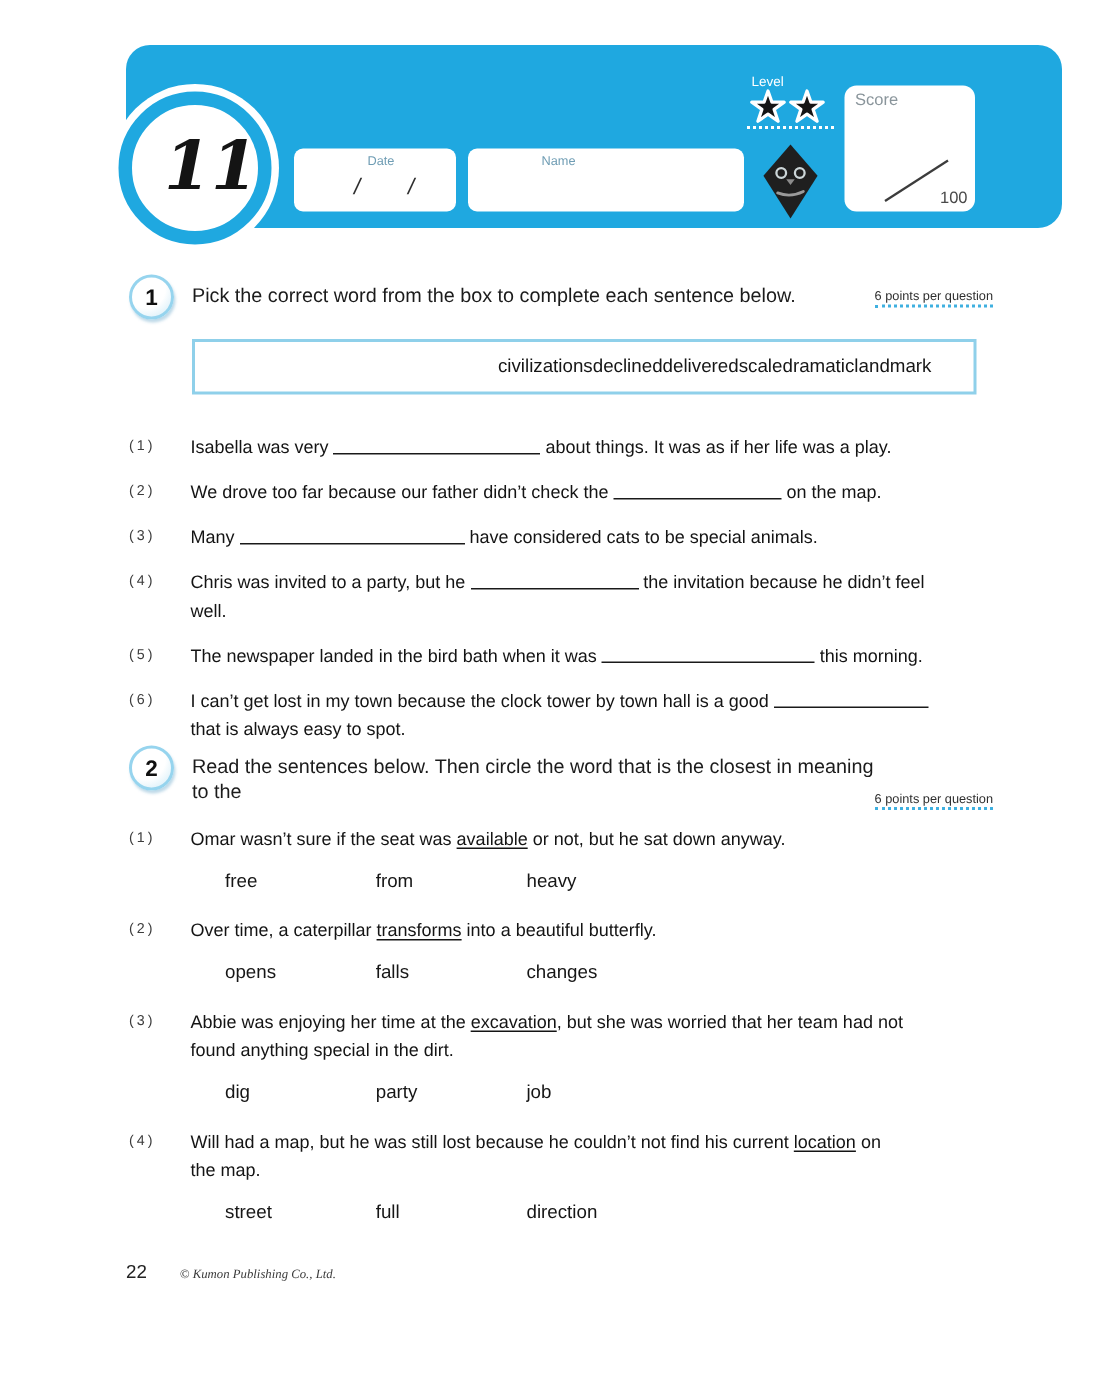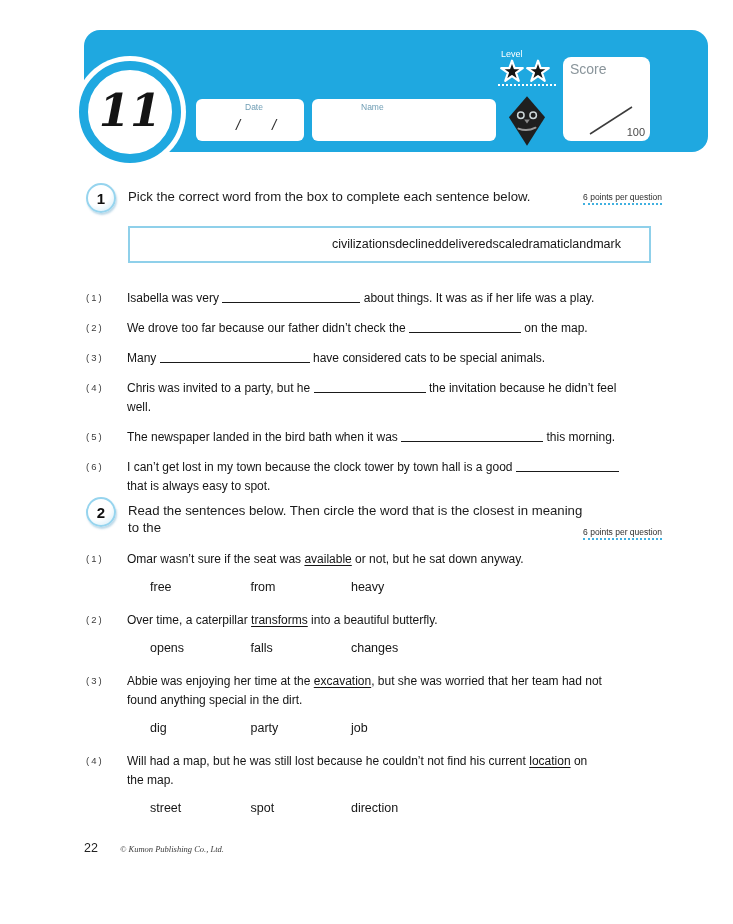--- a/index.html
+++ b/index.html
@@ -9,38 +9,38 @@
   }
   html,body{margin:0;padding:0;background:#ffffff;}
   .page{position:relative;width:733px;height:924px;background:#ffffff;overflow:hidden;
         font-family:"Liberation Sans",sans-serif;color:#1a1a1a;}
 
   
   .banner{position:absolute;left:84px;top:30px;width:624px;height:122px;
           background:var(--blue);border-radius:16px;}
   .lesson-circle{position:absolute;left:79px;top:61px;width:84px;height:84px;background:#fff;
           border:9px solid var(--blue);border-radius:50%;box-shadow:0 0 0 5px #fff;
-          display:flex;align-items:center;justify-content:center;}
+          display:flex;align-items:center;justify-content:flex-end;}
   .lesson-number{font-family:"DejaVu Serif",serif;font-style:italic;font-weight:bold;
           font-size:45px;color:#141414;line-height:1;transform:translateY(-2px);}
   .title{position:absolute;left:193px;top:55px;color:#ffffff;font-size:31px;font-weight:bold;
           letter-spacing:-0.5px;white-space:nowrap;}
   .wbox{position:absolute;background:#ffffff;border-radius:6px;}
   .date-box{left:196px;top:99px;width:108px;height:42px;}
   .name-box{left:312px;top:99px;width:184px;height:42px;}
   .box-label{position:absolute;top:3px;left:7px;font-size:8.5px;color:#6f9db4;margin-left:42px;}
   .slash{position:absolute;font-size:15px;color:#2e2e2e;font-style:italic;top:17px;}
   .slash.s1{left:40px;} .slash.s2{left:76px;}
   .level-label{position:absolute;left:501px;top:49px;color:#ffffff;font-size:9px;}
   .stars{position:absolute;left:500px;top:59px;display:flex;gap:2px;}
   .star-dots{position:absolute;left:498px;top:84px;width:58px;height:0;
           border-bottom:2px dotted #ffffff;}
   .mascot{position:absolute;left:508px;top:95px;}
   .score-box{left:563px;top:57px;width:87px;height:84px;border-radius:8px;}
-  .score-label{position:absolute;top:4px;left:7px;font-size:14px;color:#8a959b;}
+  .score-label{position:absolute;top:4px;left:7px;font-size:11px;color:#8a959b;}
   .score-line{position:absolute;left:24px;top:46px;}
   .score-denominator{position:absolute;right:5px;bottom:3px;font-size:11px;color:#4a4a4a;}
 
   
   .section{position:absolute;left:86px;width:576px;}
   #section1{top:183px;} #section2{top:497px;}
   .sec-head{position:relative;display:flex;align-items:flex-start;}
   .sec-circle{flex:none;width:26px;height:26px;border-radius:50%;border:2px solid #96d4ee;
           background:radial-gradient(circle at 35% 28%,#ffffff 52%,#cdeaf7 100%);
           box-shadow:1px 2px 2px rgba(110,170,205,.45);
@@ -206,21 +206,21 @@
         <span class="opt">party</span>
         <span class="opt">job</span>
       </div>
 
       <div class="q">
         <span class="qnum">(4)</span>
         <span class="qtext"><span class="line">Will had a map, but he was still lost because he couldn’t not find his current <span class="uword">location</span> on</span><br><span class="line">the map.</span></span>
       </div>
       <div class="options">
         <span class="opt">street</span>
-        <span class="opt">spot</span>
+        <span class="opt">full</span>
         <span class="opt">direction</span>
       </div>
     </div>
   </div>
 
   <div class="footer">
     <span class="page-num">22</span>
     <span class="copyright">© Kumon Publishing Co., Ltd.</span>
   </div>
 

